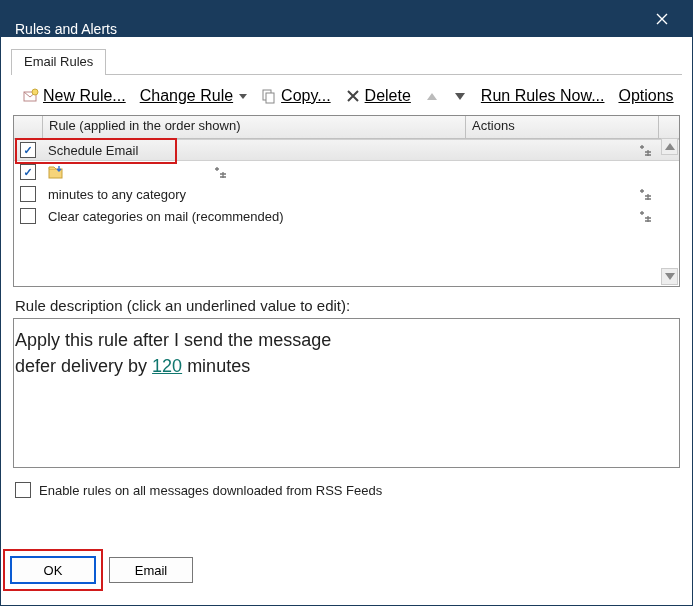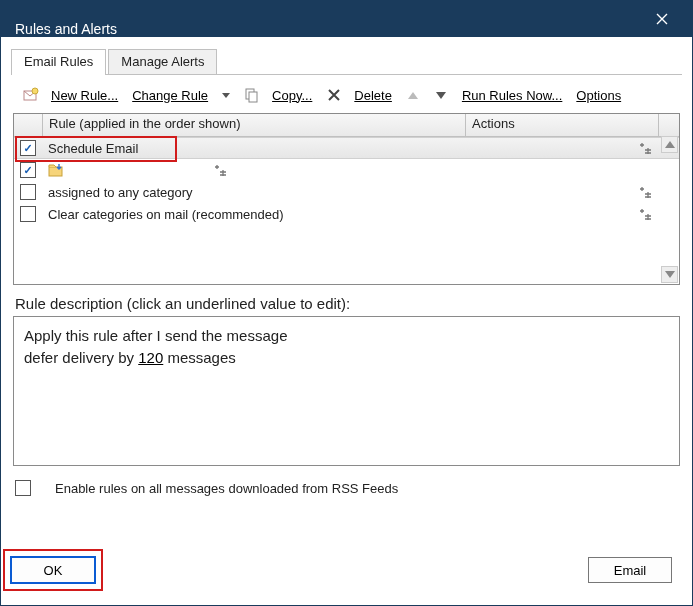--- a/index.html
+++ b/index.html
@@ -5,21 +5,21 @@
   html,body{margin:0;padding:0;font-family:"Segoe UI",Tahoma,sans-serif;font-size:13px;color:#222;background:#fff}
   .window{width:693px;height:606px;box-sizing:border-box;border:1px solid #1a3b5c;background:#fff;display:flex;flex-direction:column;box-shadow:0 0 1px rgba(0,0,0,.3)}
   .titlebar{height:36px;background:#1a3b5c;color:#fff;display:flex;align-items:flex-end;padding:0 10px 0 14px;justify-content:space-between;font-size:14px}
   .titlebar .close{cursor:pointer;width:40px;height:36px;display:flex;align-items:center;justify-content:center}
   .body{flex:1;padding:12px 10px 10px 10px;display:flex;flex-direction:column}
   .tabs{display:flex;height:26px;margin-bottom:0;position:relative}
   .tabs::after{content:"";position:absolute;left:0;right:0;bottom:0;height:1px;background:#c0c0c0;z-index:0}
   .tab{padding:4px 12px;border:1px solid #c0c0c0;border-bottom:none;background:#fff;margin-right:2px;font-size:13px;cursor:pointer;position:relative;z-index:1}
   .tab.inactive{background:#f0f0f0;border-bottom:1px solid #c0c0c0}
   .toolbar{display:flex;align-items:center;gap:6px;padding:10px 4px 8px 8px;flex-wrap:wrap}
-  .tbtn{display:inline-flex;align-items:center;gap:12px;padding:2px 4px;cursor:pointer;font-size:13px;text-decoration:underline;color:#000}
+  .tbtn{display:inline-flex;align-items:center;gap:4px;padding:2px 4px;cursor:pointer;font-size:16px;text-decoration:underline;color:#000}
   .tbtn .icn{width:16px;height:16px;display:inline-flex;align-items:center;justify-content:center}
   .tbtn.no-u{text-decoration:none}
   .tri{display:inline-block;width:0;height:0;vertical-align:middle}
   .tri.down{border-left:4px solid transparent;border-right:4px solid transparent;border-top:5px solid #555;margin-left:2px}
   .tri.up{border-left:5px solid transparent;border-right:5px solid transparent;border-bottom:7px solid #bbb}
   .tri.dn{border-left:5px solid transparent;border-right:5px solid transparent;border-top:7px solid #555}
   .rulesbox{border:1px solid #8a8a8a;height:170px;display:flex;flex-direction:column;background:#fff;margin:0 2px}
   .hdr{display:flex;background:linear-gradient(#f7f7f7,#e9e9e9);border-bottom:1px solid #c0c0c0;height:22px;font-size:13px}
   .hdr .c1{width:28px;border-right:1px solid #c0c0c0}
   .hdr .c2{flex:1;padding:2px 6px;border-right:1px solid #c0c0c0}
@@ -31,24 +31,24 @@
   .row .c2{flex:1;padding:0 6px;display:flex;align-items:flex-end;gap:6px}
   .row .c3{width:180px;padding:0 6px;display:flex;align-items:center;gap:4px}
   .row .c4{width:20px}
   .row.sel{background:linear-gradient(#f3f3f3,#e6e6e6);border-top:1px solid #d0d0d0;border-bottom:1px solid #d0d0d0;height:22px;box-sizing:border-box}
   .chk{width:14px;height:14px;border:1px solid #555;background:#fff;display:inline-flex;align-items:center;justify-content:center;font-size:11px;color:#1a5fb4;font-weight:bold;line-height:1}
   .hl{position:absolute;border:2px solid #d11b1b;pointer-events:none}
   .gear{color:#666}
   .scroll-stub{position:absolute;right:1px;width:17px;display:flex;flex-direction:column;align-items:center;justify-content:space-between}
   .scroll-stub .sbtn{width:15px;height:15px;background:#eee;border:1px solid #ccc;display:flex;align-items:center;justify-content:center}
   .desc-label{margin:10px 2px 4px 4px;font-size:15px}
-  .descbox{border:1px solid #8a8a8a;height:132px;margin:0 2px;padding:8px 10px;font-size:15px;line-height:1.45}
-  .descbox .ul{color:#000000;text-decoration:underline;cursor:pointer}
-  .rss{display:flex;align-items:flex-end;gap:24px;margin:14px 2px 0 4px;font-size:13px}
-  .footer{display:flex;justify-content:space-between;gap:14px;padding:0 10px 12px 0;margin-top:auto;position:relative}
+  .descbox{border:1px solid #8a8a8a;height:132px;margin:0 2px;padding:8px 1px;font-size:18px;line-height:1.45}
+  .descbox .ul{color:#0f766e;text-decoration:underline;cursor:pointer}
+  .rss{display:flex;align-items:flex-end;gap:8px;margin:14px 2px 0 4px;font-size:13px}
+  .footer{display:flex;justify-content:flex-start;gap:14px;padding:0 10px 12px 0;margin-top:auto;position:relative}
   .btn{min-width:84px;height:26px;border:1px solid #777;background:#fdfdfd;font-size:13px;cursor:pointer;padding:0 14px}
   .btn.primary{border:1px solid #0a5bd3;outline:1px solid #0a5bd3}
   .hl-btn{position:absolute;border:2px solid #d11b1b;pointer-events:none}
   svg{display:block}
 </style>
 </head>
 <body>
 
 <div class="window">
 
@@ -58,21 +58,20 @@
       <svg width="14" height="14" viewBox="0 0 14 14">
           <path d="M2 2 L12 12 M12 2 L2 12" stroke="#fff" stroke-width="1.4"></path>
         </svg>
     </div>
   </div>
 
   <div class="body">
 
     <div class="tabs">
       <div class="tab">Email Rules</div>
-      <div class="tab inactive">Manage Alerts</div>
     </div>
 
     <div class="toolbar">
       <span class="tbtn">
         <span class="icn">
           <svg width="16" height="16" viewBox="0 0 16 16">
               <rect x="1" y="4" width="12" height="9" fill="none" stroke="#b88"></rect>
               <path d="M1 4 L7 9 L13 4" fill="none" stroke="#b88"></path>
               <circle cx="12" cy="4" r="3" fill="#f7d96b" stroke="#caa93a"></circle>
             </svg>
@@ -154,21 +153,21 @@
                 </svg>
               </span>
             </div>
             <div class="c4"></div>
           </div>
           <div class="row">
             <div class="c1">
               <span class="chk"></span>
             </div>
             <div class="c2">
-              <span>assigned to any category</span>
+              <span>minutes to any category</span>
             </div>
             <div class="c3">
               <span style="flex:1"></span>
               <span class="gear">
                 <svg width="16" height="16" viewBox="0 0 16 16">
                   <path d="M5 3 L5 7 M3 5 L7 5 M11 8 L11 14 M8 10 L14 10 M8 13 L14 13" stroke="#777" stroke-width="1.3"></path>
                 </svg>
               </span>
             </div>
             <div class="c4"></div>
@@ -200,21 +199,21 @@
             <span class="tri dn" style="border-top-color:#888"></span>
           </div>
       </div>
     </div>
 
     <div class="desc-label">Rule description (click an underlined value to edit):</div>
 
     <div class="descbox">
       <div>Apply this rule after I send the message</div>
       <div>
-        <span>defer delivery by </span><span class="ul">120</span><span> messages</span>
+        <span>defer delivery by </span><span class="ul">120</span><span> minutes</span>
       </div>
     </div>
 
     <div class="rss">
       <span class="chk"></span>
       <span>Enable rules on all messages downloaded from RSS Feeds</span>
     </div>
 
     <div class="footer">
       <div style="position:relative">

